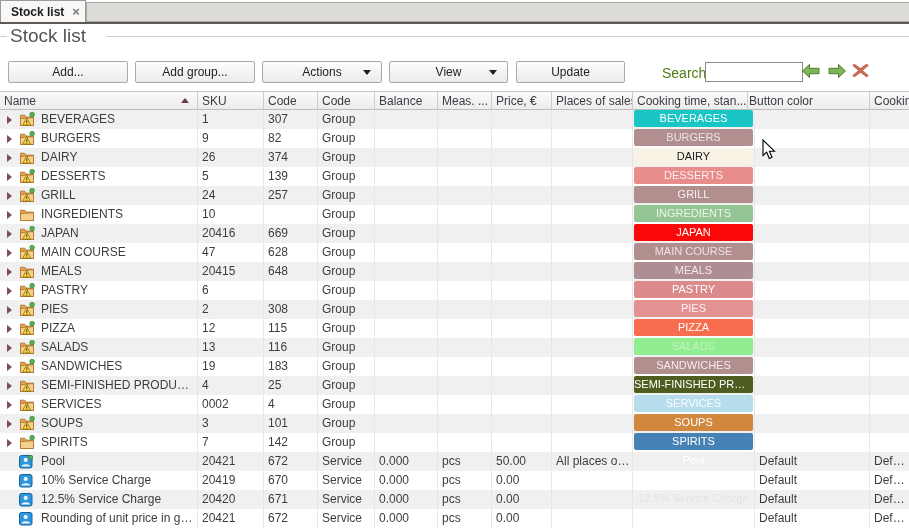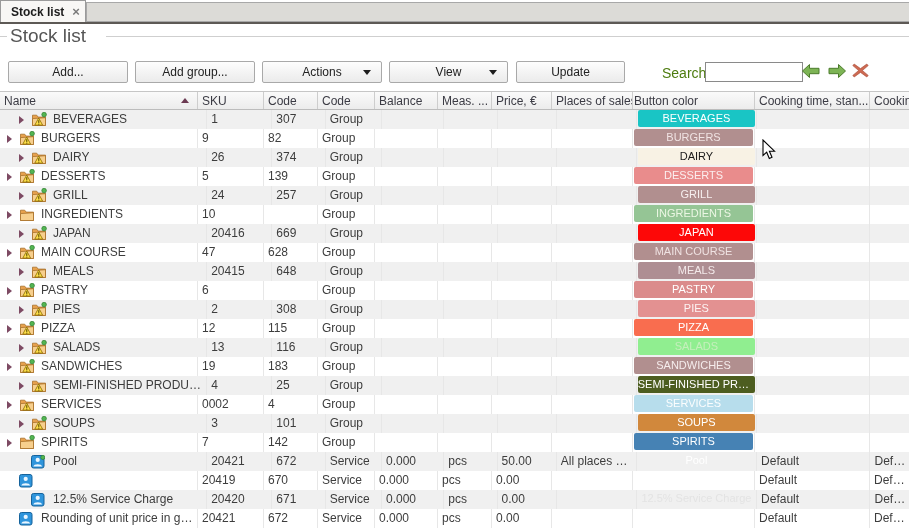--- a/index.html
+++ b/index.html
@@ -41,21 +41,21 @@
     border:1px solid #8a8a8a;font-size:12px;padding:0 3px;box-sizing:content-box;}
   .nav-icon{position:absolute;top:5px;width:20px;height:16px;cursor:pointer;}
   .nav-prev{left:801px;} .nav-next{left:827px;} .nav-clear{left:852px;}
   
   .grid{position:absolute;left:0;top:91px;width:909px;}
   .thead{display:flex;height:19px;background:linear-gradient(#fafafa,#ececec);
     border-top:1px solid #c6c6c6;border-bottom:1px solid #bcbcbc;box-sizing:border-box;}
   .th{font-size:12px;color:#3b3b44;box-sizing:border-box;border-right:1px solid #cdcdcd;
     padding:0 0 0 4px;display:flex;align-items:center;white-space:nowrap;overflow:hidden;}
   .tr{display:flex;height:19px;align-items:center;background:#ffffff;}
-  .tr.odd{background:#f0f0f0;padding-left:12px;}
+  .tr.odd{background:#f0f0f0;}
   .td{font-size:12px;color:#3d3d3d;box-sizing:border-box;border-right:1px solid #e7e7e7;
     height:19px;line-height:19px;padding:0 2px 0 4px;white-space:nowrap;overflow:hidden;
     text-overflow:ellipsis;}
   .num{text-align:left;padding-right:6px;}
   .c-name{width:198px;display:flex;align-items:center;padding-left:0;}
   .c-sku{width:66px;} .c-code{width:54px;} .c-type{width:57px;}
   .c-balance{width:63px;} .c-meas{width:54px;} .c-price{width:60px;}
   .c-places{width:81px;} .c-btn{width:122px;padding:0 1px;}
   .c-cook1{width:115px;} .c-cook2{width:39px;border-right:none;}
   .sort-arrow{width:0;height:0;border-left:4px solid transparent;border-right:4px solid transparent;
@@ -124,22 +124,22 @@
       <span style="padding-left:4px;">Name</span>
       <span class="sort-arrow"></span>
     </div>
     <div class="th c-sku">SKU</div>
     <div class="th c-code">Code</div>
     <div class="th c-type">Code</div>
     <div class="th c-balance">Balance</div>
     <div class="th c-meas">Meas. ...</div>
     <div class="th c-price">Price, €</div>
     <div class="th c-places">Places of sales</div>
+    <div class="th c-cook1">Cooking time, stan...</div>
     <div class="th c-btn">Button color</div>
-    <div class="th c-cook1">Cooking time, stan...</div>
     <div class="th c-cook2">Cooking</div>
   </div>
   <div>
       <div class="tr odd">
     <div class="td c-name">
       <span class="expander"></span>
       <span class="row-icon">
             <svg width="16" height="15" viewBox="0 0 16 15">
               <path d="M1.5 3.2 h4.2 l1.5 1.9 h7.3 v8.4 h-13 z" fill="#e8a24e" stroke="#a8702a" stroke-width="0.8"></path>
               <path d="M1.5 6.6 L14.5 5.7 L14.5 13.5 L1.5 13.5 Z" fill="#f7cf8d" stroke="#a8702a" stroke-width="0.8"></path>
@@ -658,20 +658,21 @@
       <div class="tr">
     <div class="td c-name">
       <span class="expander hidden"></span>
       <span class="row-icon">
             <svg width="14" height="14" viewBox="0 0 14 14">
               <rect x="0.5" y="0.5" width="12.5" height="12.5" rx="2" fill="#2f95dc" stroke="#15639c"></rect>
               <circle cx="6.7" cy="4.9" r="2.1" fill="#eaf6ff"></circle>
               <path d="M2.3 11.6 C2.3 8.3 11.1 8.3 11.1 11.6 Z" fill="#eaf6ff"></path>
             </svg>
           </span>
+      <span class="name-text">10% Service Charge</span>
     </div>
     <div class="td c-sku">20419</div>
     <div class="td c-code">670</div>
     <div class="td c-type">Service</div>
     <div class="td c-balance num">0.000</div>
     <div class="td c-meas">pcs</div>
     <div class="td c-price num">0.00</div>
     <div class="td c-places"></div>
     <div class="td c-btn">
       

